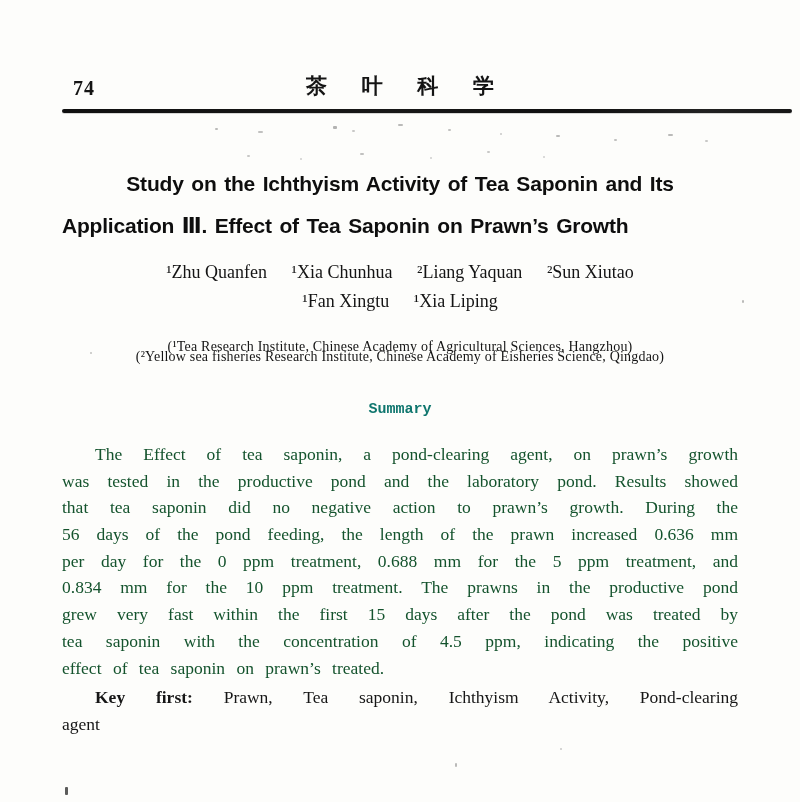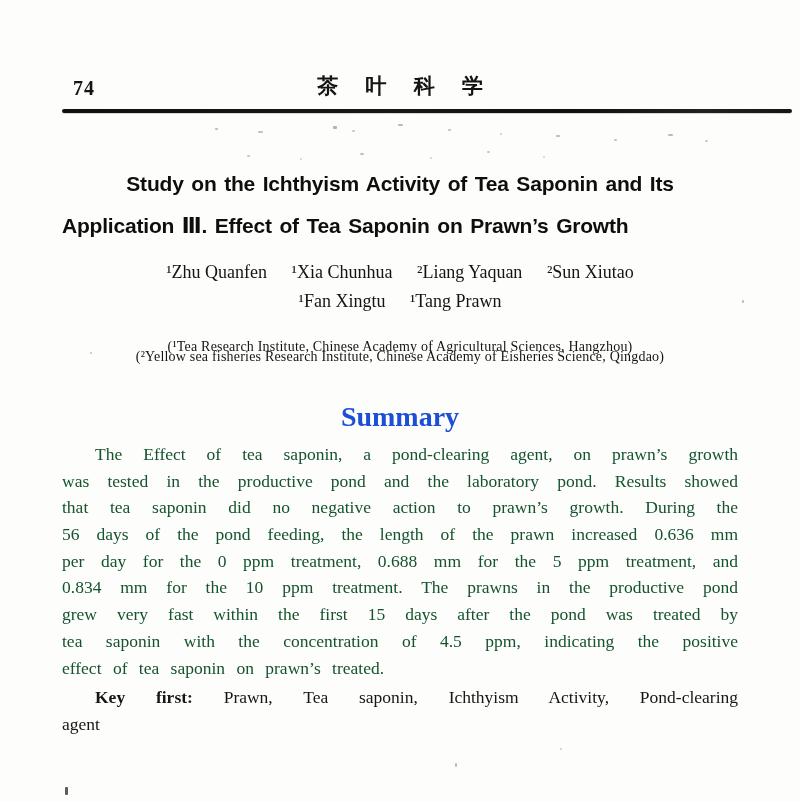--- a/index.html
+++ b/index.html
@@ -19,21 +19,21 @@
     left: 73px; top: 77px;
     font-size: 20px; font-weight: bold;
     letter-spacing: 1px;
     font-family: "Liberation Serif", "DejaVu Serif", serif;
   }
   .hdr-journal {
     left: 0; right: 0; top: 72px;
     text-align: center;
     font-size: 21px; font-weight: 600;
     word-spacing: 22px;
-    font-family: Liberation Serif, serif;
+    font-family: Liberation Mono, monospace;
   }
   .hdr-rule {
     left: 62px; top: 109px;
     width: 730px; height: 4px;
     border-radius: 2px;
     background: linear-gradient(to right, #101010 0%, #181818 45%, #101010 70%, #222 88%, #161616 100%);
     box-shadow: 0 1px 0 rgba(0,0,0,0.15);
   }
 
   
@@ -69,24 +69,24 @@
     letter-spacing: 0.2px;
     white-space: nowrap;
   }
   .affil-1 { top: 339px; }
   .affil-2 { top: 349px; }
 
   
   .summary-heading {
     left: 62px; top: 401px; width: 676px;
     text-align: center;
-    font-family: Liberation Serif, serif;
+    font-family: Liberation Mono, monospace;
     font-weight: bold;
-    font-size: 28px;
-    color: #1d4ed8;
+    font-size: 15px;
+    color: #0f766e;
   }
   .body-block {
     left: 62px; top: 441px; width: 676px;
     font-size: 17.5px;
     color: #14532d;
   }
   .jline {
     height: 26.7px;
     line-height: 26.7px;
     text-align: justify;
@@ -147,21 +147,21 @@
   </div>
 
   <div class="abs authors-row authors-r1">
     <span class="author">¹Zhu Quanfen</span>
     <span class="author">¹Xia Chunhua</span>
     <span class="author">²Liang Yaquan</span>
     <span class="author">²Sun Xiutao</span>
   </div>
   <div class="abs authors-row authors-r2">
     <span class="author">¹Fan Xingtu</span>
-    <span class="author">¹Tang Prawn</span>
+    <span class="author">¹Xia Liping</span>
   </div>
 
   <div class="abs affil affil-1">(¹Tea Research Institute, Chinese Academy of Agricultural Sciences, Hangzhou)</div>
   <div class="abs affil affil-2">(²Yellow sea fisheries Research Institute, Chinese Academy of Eisheries Science, Qingdao)</div>
 
   <div class="abs summary-heading">Summary</div>
 
   <div class="abs body-block">
     <div class="jline indent">The Effect of tea saponin, a pond-clearing agent, on prawn’s growth</div>
     <div class="jline">was tested in the productive pond and the laboratory pond. Results showed</div>

